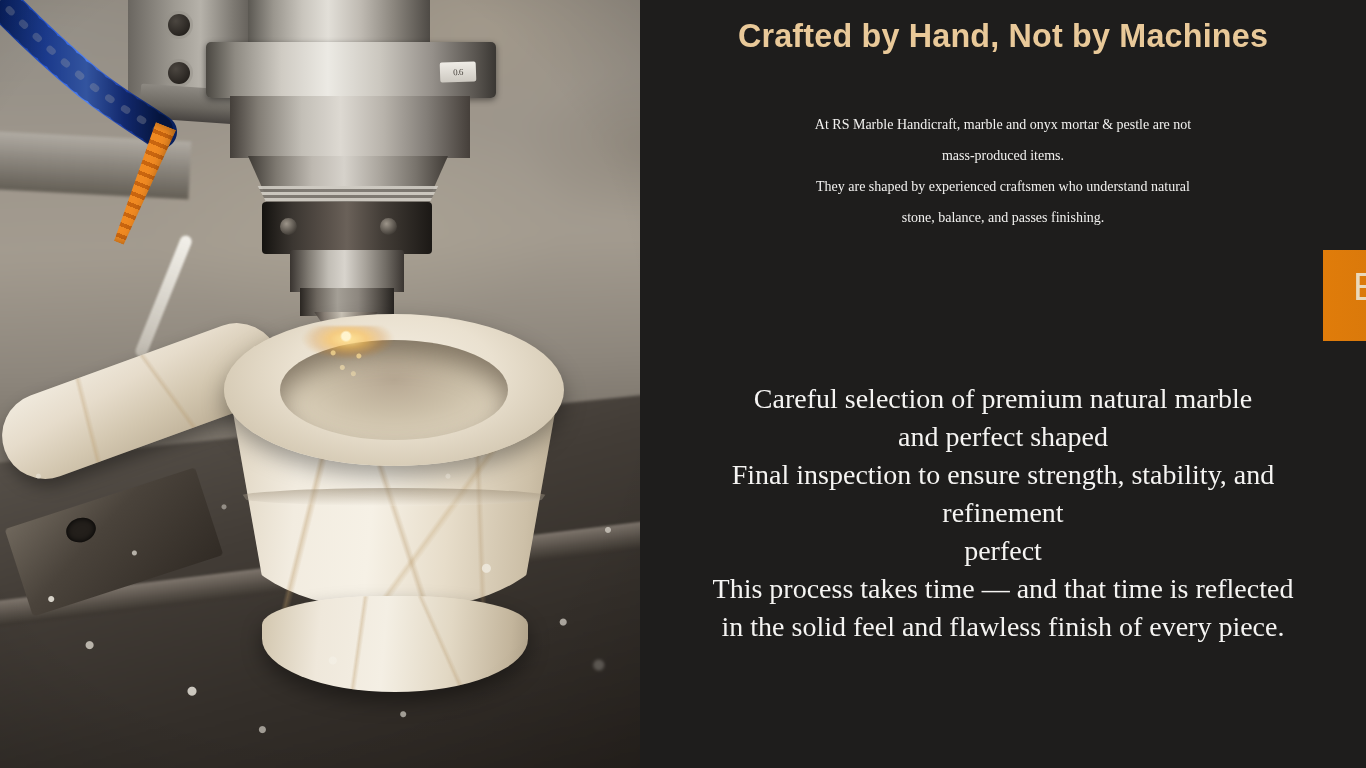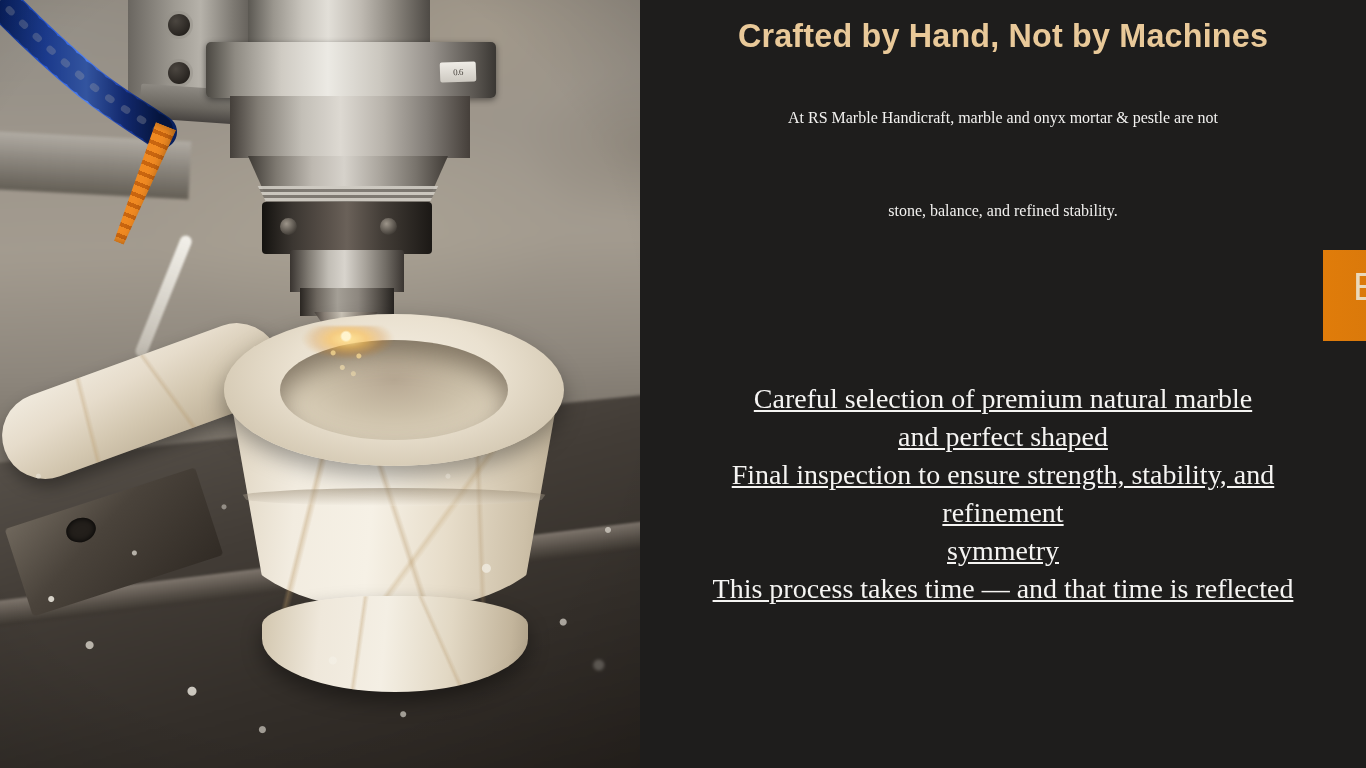--- a/index.html
+++ b/index.html
@@ -263,40 +263,40 @@
   }
   .slide-title {
     position:absolute; left:0; top:16px; width:726px;
     text-align:center;
     font-family:"Liberation Sans","DejaVu Sans",sans-serif;
     font-size:34px; font-weight:700; letter-spacing:.2px;
     color:#e9c999;
     transform:scaleX(.95); transform-origin:center;
   }
   .intro {
-    position:absolute; left:20px; top:102px; width:686px;
+    position:absolute; left:20px; top:109px; width:686px;
     text-align:center;
     font-family:"Liberation Serif","DejaVu Serif",serif;
-    font-size:16px; line-height:31px; color:#f2f1ef;
+    font-size:14px; line-height:31px; color:#f2f1ef;
   }
   .band {
     position:absolute; left:683px; top:250px; width:602px; height:91px;
     background:linear-gradient(90deg,#e07c0a 0%,#d4760c 16%,#b5650f 34%,#8d4e11 52%,#5d3512 68%,#38231205 88%,rgba(30,29,28,0) 100%);
   }
   .band-text {
     position:absolute; left:713px; top:266px; width:640px;
     font-family:"Liberation Sans","DejaVu Sans",sans-serif;
     font-size:38px; font-weight:400; letter-spacing:.3px;
     color:#ead9bc; white-space:nowrap;
   }
   .steps {
     position:absolute; left:20px; top:380px; width:686px;
     text-align:center;
     font-family:"Liberation Serif","DejaVu Serif",serif;
-    font-size:28px; line-height:38px; color:#f5f4f2;text-decoration:underline;
+    font-size:28px; line-height:38px; color:#f5f4f2;
   }
   .steps .step { display:block; }
 </style>
 </head>
 <body>
 
 <div class="slide">
 
   <div class="photo-pane">
     <div class="bg-stone"></div>
@@ -363,31 +363,32 @@
     <div class="dust"></div>
     <div class="photo-vig"></div>
   </div>
 
   <div class="text-pane">
 
     <div class="slide-title">Crafted by Hand, Not by Machines</div>
 
     <div class="intro">
       <span>At RS Marble Handicraft, marble and onyx mortar &amp; pestle are not</span><br>
-      <br>
-      <br>
-      <span>stone, balance, and refined stability.</span>
+      <span>mass-produced items.</span><br>
+      <span>They are shaped by experienced craftsmen who understand natural</span><br>
+      <span>stone, balance, and passes finishing.</span>
     </div>
 
     <div class="band"></div>
     <div class="band-text">Each mortar pestle passes through:</div>
 
     <div class="steps">
       <span class="step">Careful selection of premium natural marble</span>
       <span class="step">and perfect shaped</span>
       <span class="step">Final inspection to ensure strength, stability, and</span>
       <span class="step">refinement</span>
-      <span class="step">symmetry</span>
+      <span class="step">perfect</span>
       <span class="step">This process takes time — and that time is reflected</span>
+      <span class="step">in the solid feel and flawless finish of every piece.</span>
     </div>
 
   </div>
 </div>
 
 </body></html>

